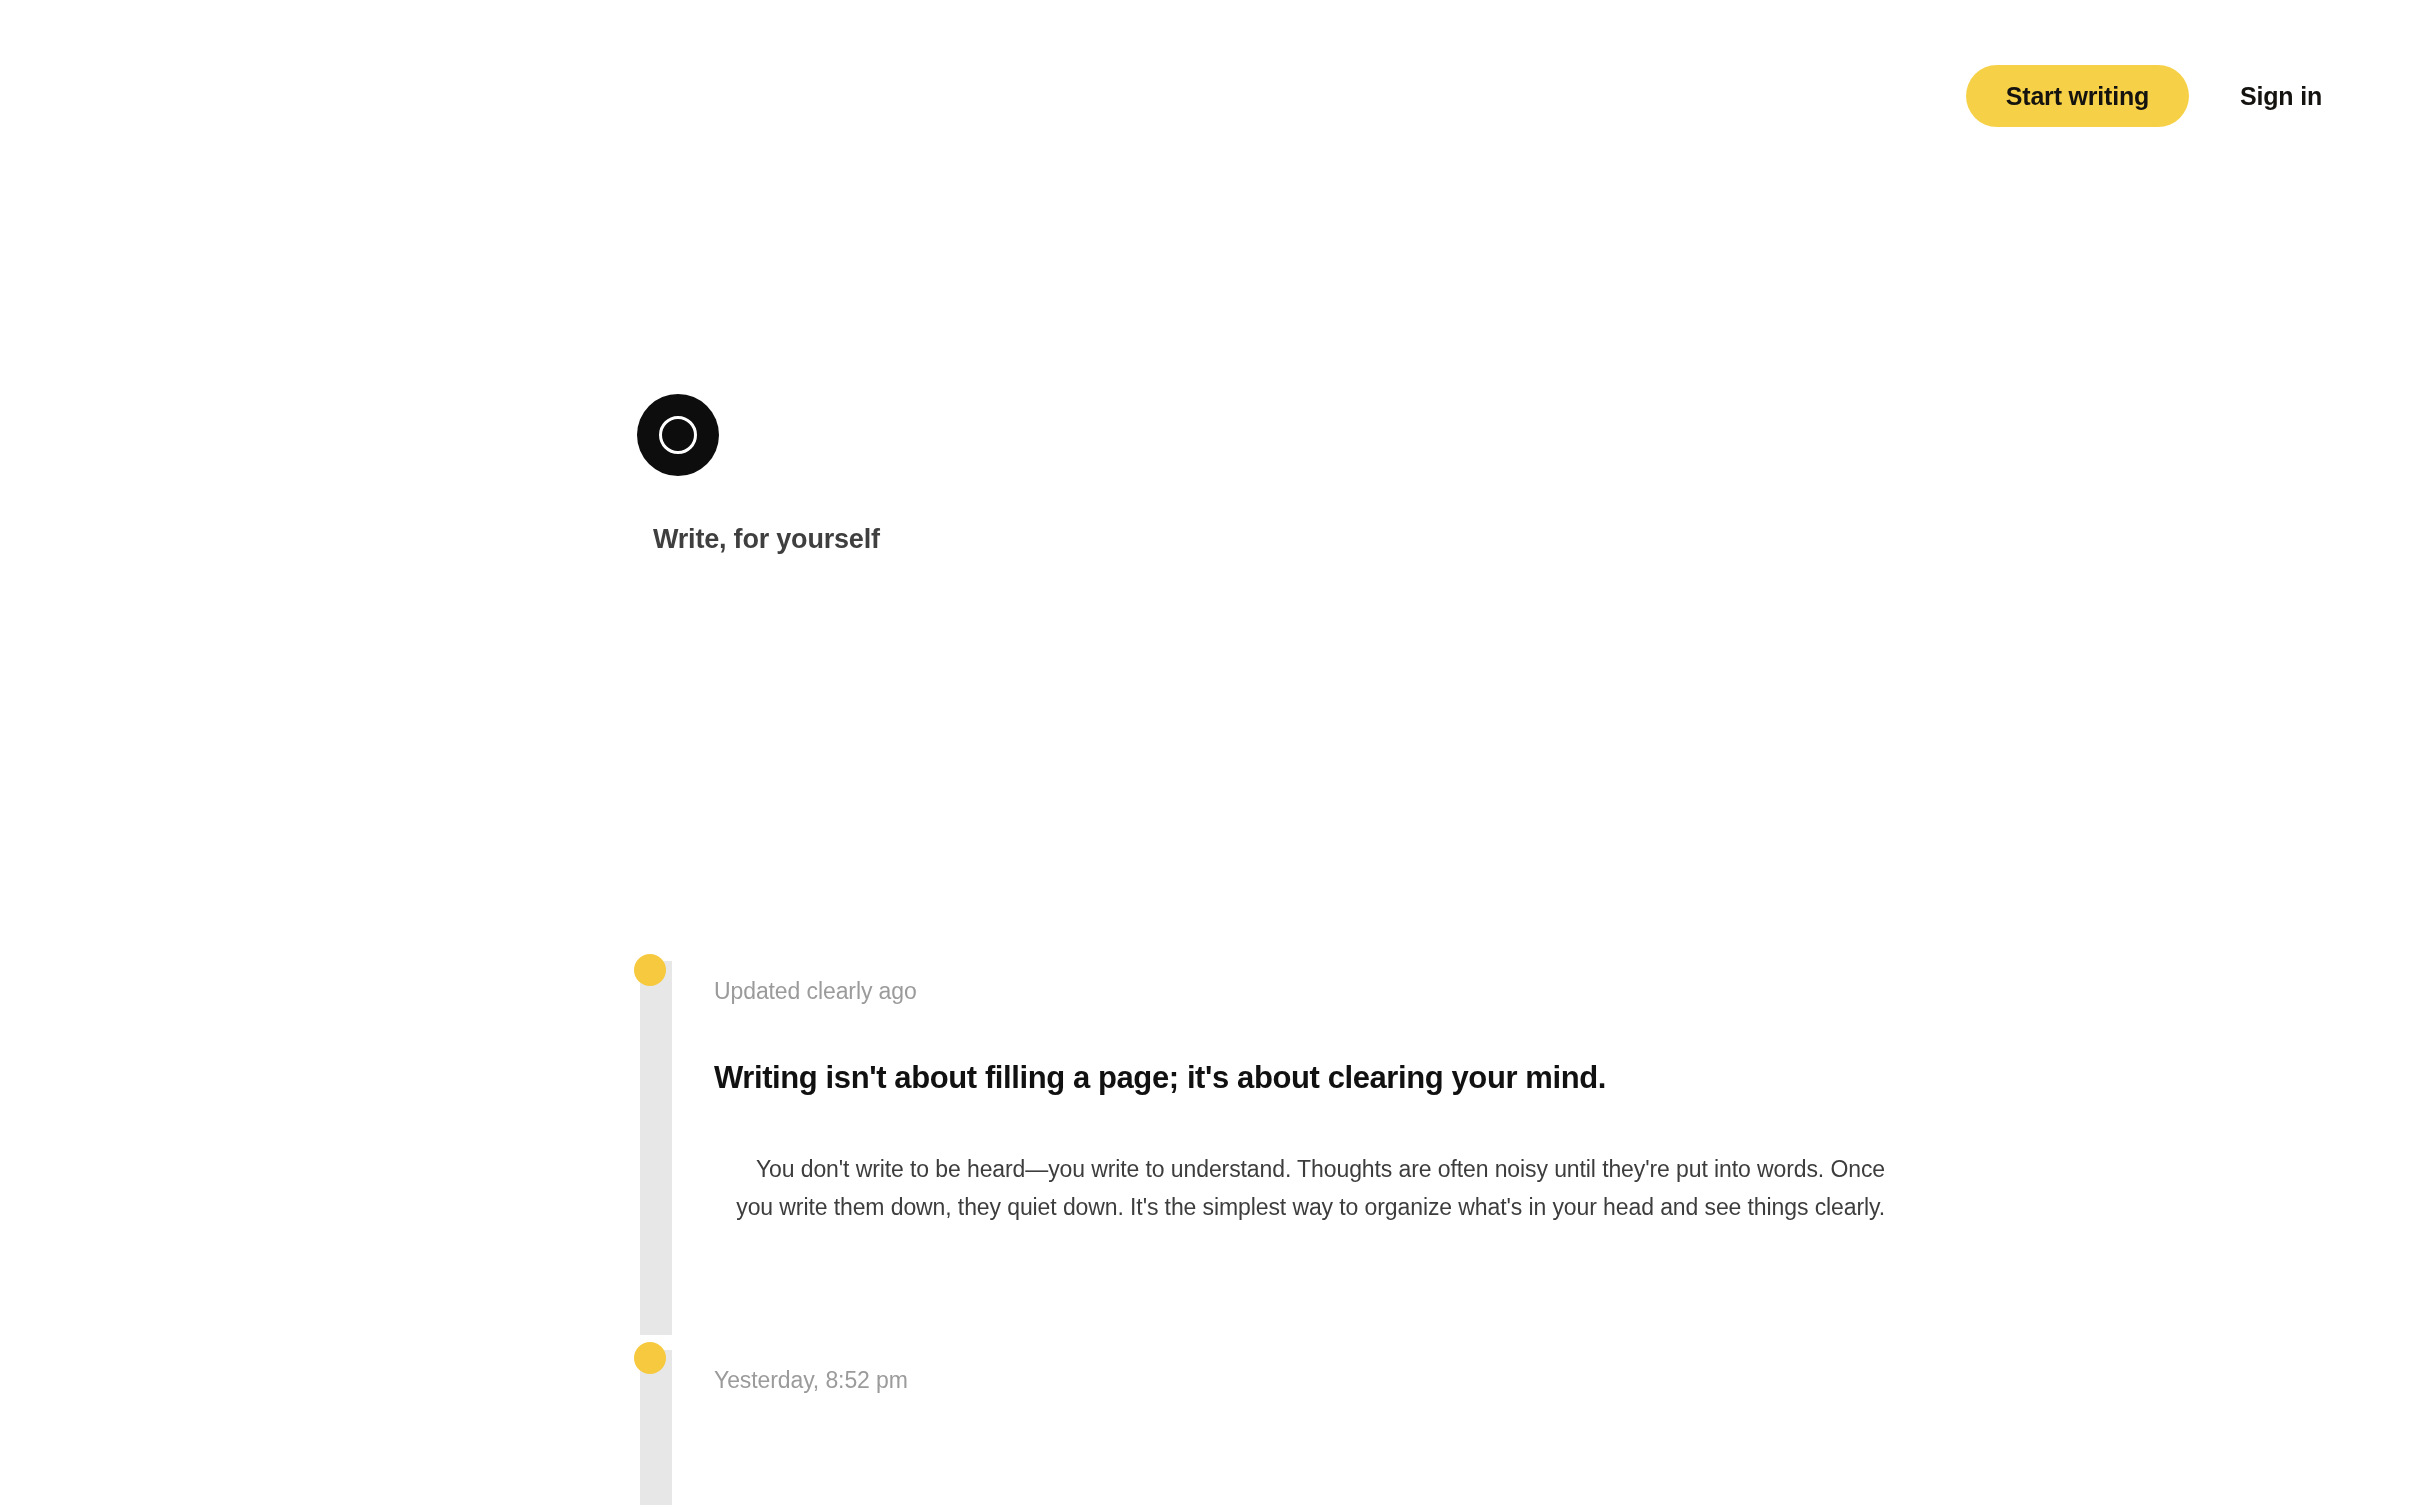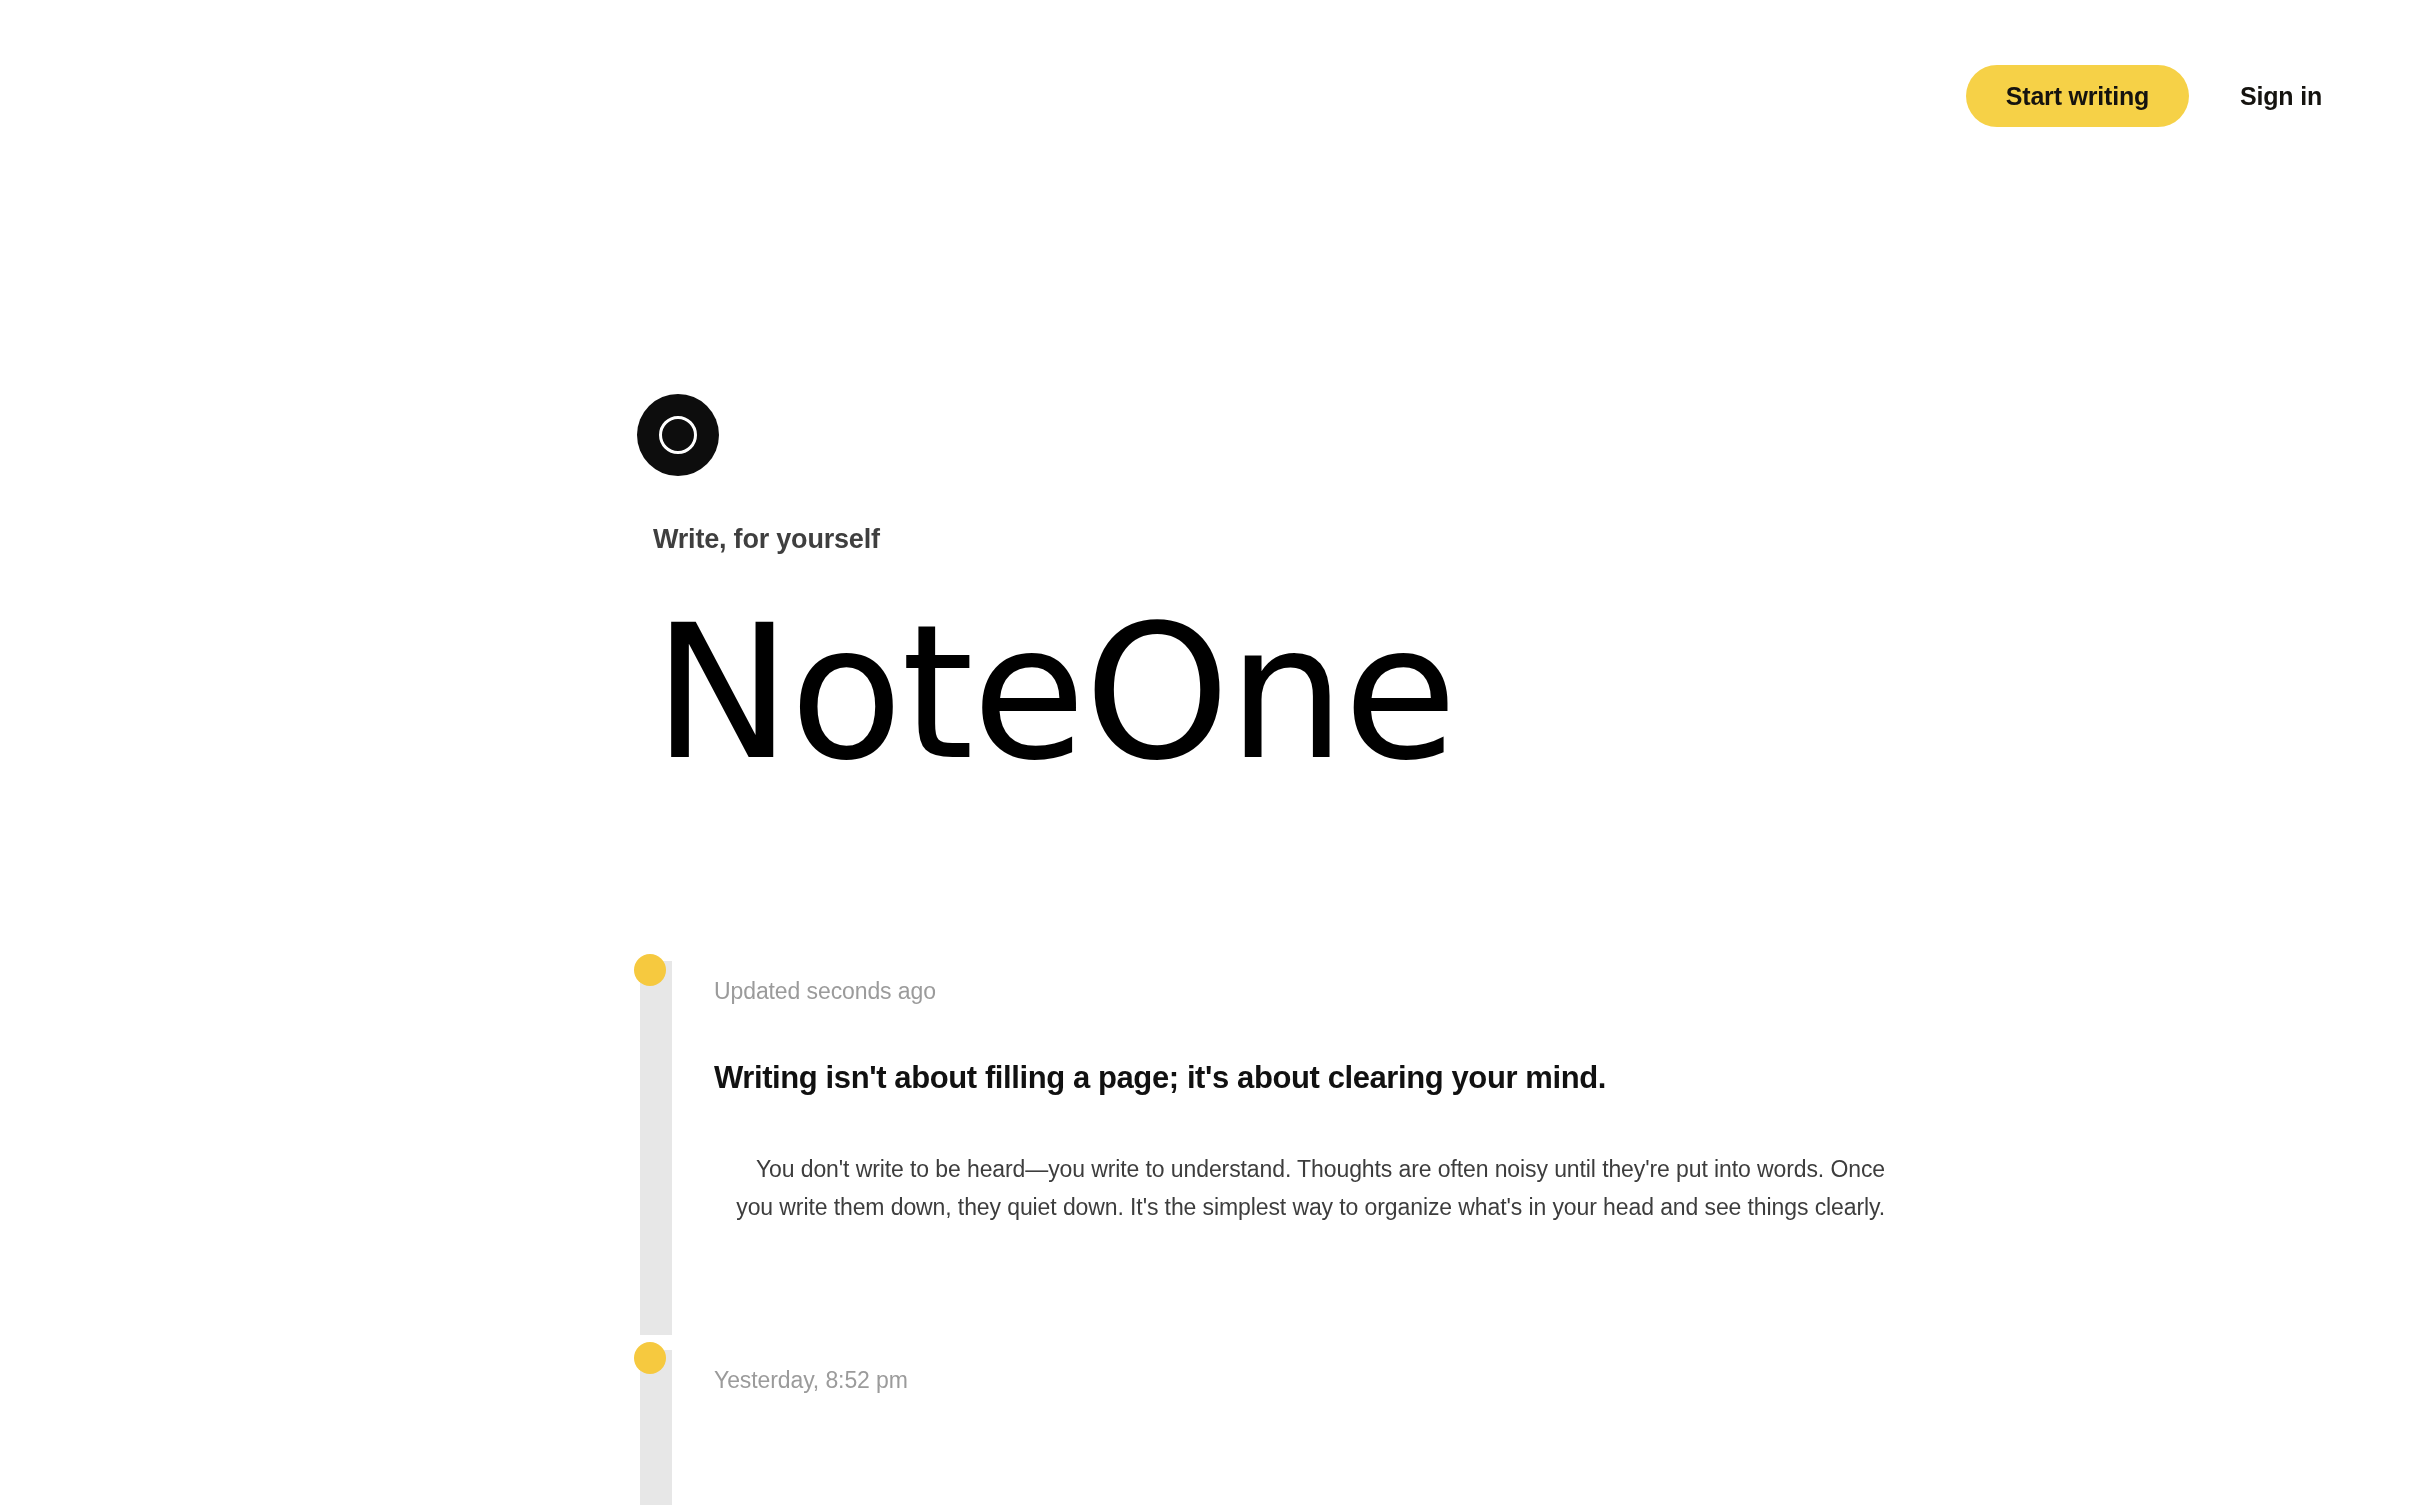--- a/index.html
+++ b/index.html
@@ -155,29 +155,28 @@
   <div class="topnav">
     <button class="btn-start">Start writing</button>
     <button class="btn-signin">Sign in</button>
   </div>
 
   <div class="hero">
     <div class="logo-mark">
       <div class="ring"></div>
     </div>
     <div class="tagline">Write, for yourself</div>
-    <div class="wordmark">NoteOne</div>
   </div>
 
   <div class="timeline">
 
     <div class="note">
       <div class="rail"></div>
       <div class="dot"></div>
-      <div class="note-time">Updated seconds ago</div>
+      <div class="note-time">Updated clearly ago</div>
       <div class="note-title">Writing isn't about filling a page; it's about clearing your mind.</div>
       <div class="note-body">You don't write to be heard—you write to understand. Thoughts are often noisy until they're put into words. Once you write them down, they quiet down. It's the simplest way to organize what's in your head and see things clearly.</div>
     </div>
 
     <div class="note">
       <div class="rail"></div>
       <div class="dot"></div>
       <div class="note-time">Yesterday, 8:52 pm</div>
     </div>
 

